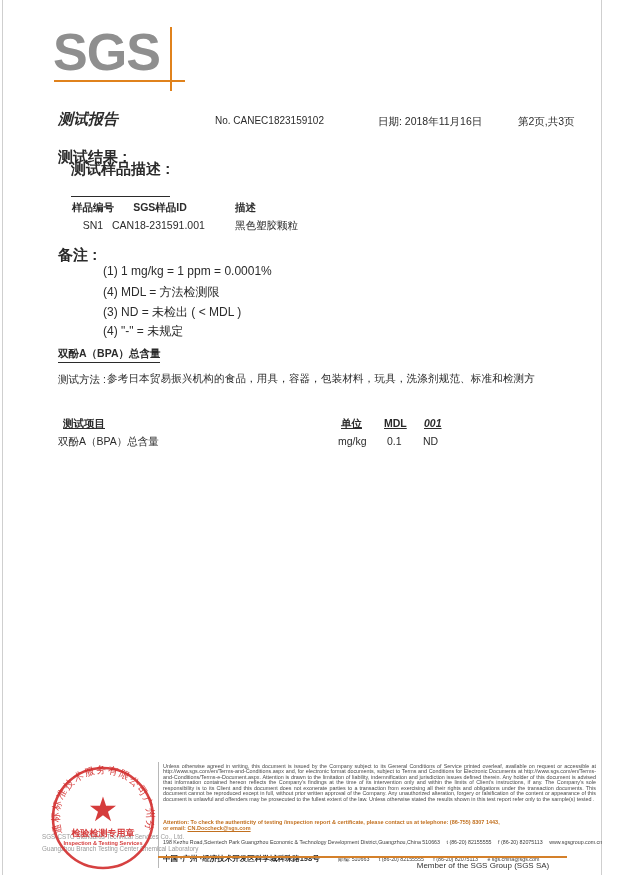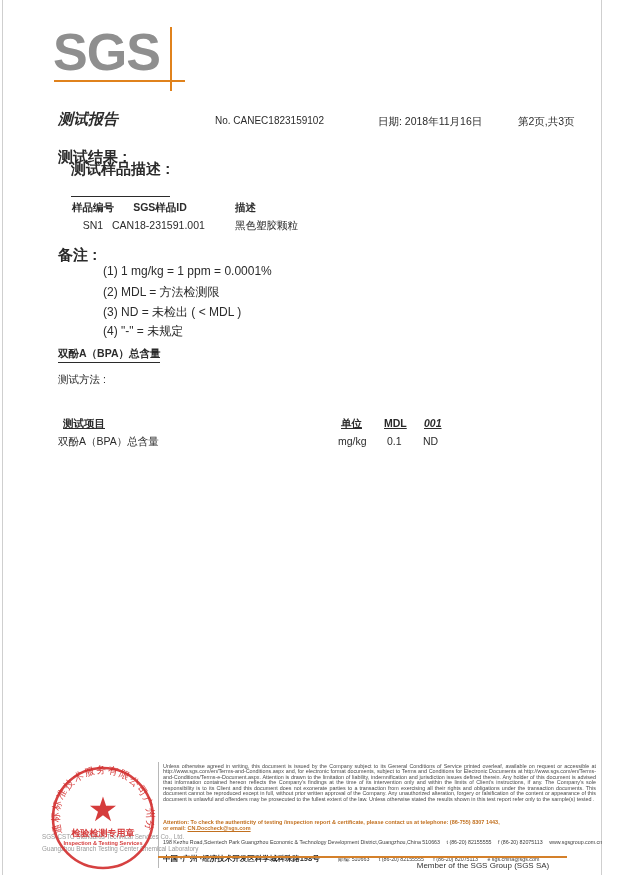--- a/index.html
+++ b/index.html
@@ -94,26 +94,27 @@
   <div class="sec-label sample-heading">测试样品描述 :</div>
   <div class="s-col s-h s-c1 s-row1">样品编号</div>
   <div class="s-col s-h s-c2 s-row1">SGS样品ID</div>
   <div class="s-col s-h s-c3 s-row1">描述</div>
   <div class="s-col s-c1 s-row2">SN1</div>
   <div class="s-col s-c2w s-row2">CAN18-231591.001</div>
   <div class="s-col s-c3 s-row2">黑色塑胶颗粒</div>
 
   <div class="sec-label notes-heading">备注 :</div>
   <div class="note-line" style="top:264px">(1) 1 mg/kg = 1 ppm = 0.0001%</div>
-  <div class="note-line" style="top:284px">(2) MDL = 方法检测限</div>
+  <div class="note-line" style="top:284px">(4) MDL = 方法检测限</div>
   <div class="note-line" style="top:304px">(3) ND = 未检出 ( &lt; MDL )</div>
   <div class="note-line" style="top:323px">(4) "-" = 未规定</div>
 
   <div class="bpa-heading">双酚A（BPA）总含量</div>
   <div class="method-label">测试方法 :</div>
+  <div class="method-line" style="top:372px">参考日本贸易振兴机构的食品，用具，容器，包装材料，玩具，洗涤剂规范、标准和检测方</div>
 
   <div class="t-cell t-h t-item-h">测试项目</div>
   <div class="t-cell t-h t-unit-h">单位</div>
   <div class="t-cell t-h t-mdl-h">MDL</div>
   <div class="t-cell t-001-h">001</div>
   <div class="t-cell t-item">双酚A（BPA）总含量</div>
   <div class="t-cell t-unit">mg/kg</div>
   <div class="t-cell t-mdl">0.1</div>
   <div class="t-cell t-001">ND</div>
 

